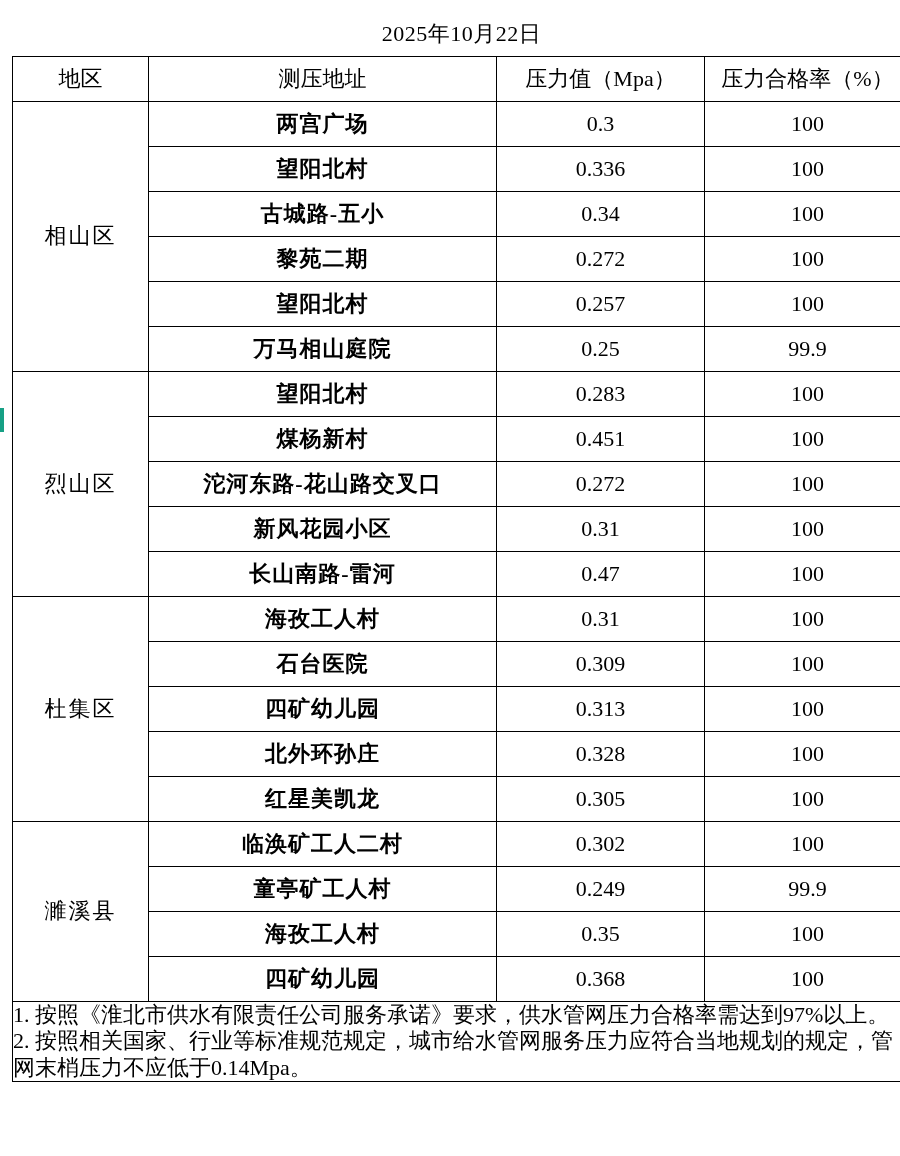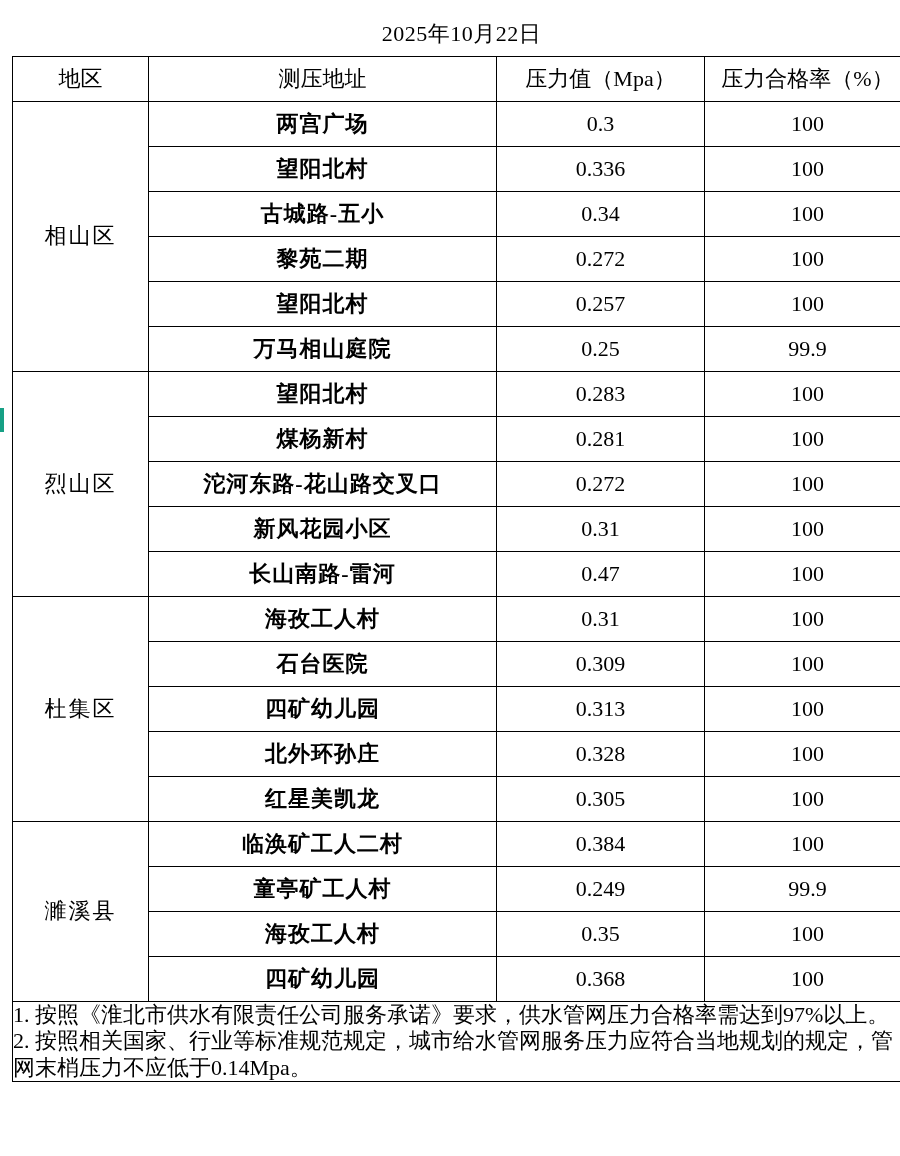--- a/index.html
+++ b/index.html
@@ -143,21 +143,21 @@
           <td class="num-cell">99.9</td>
         </tr>
         <tr>
           <td class="region-cell" rowspan="5">烈山区</td>
           <td class="addr-cell">望阳北村</td>
           <td class="num-cell">0.283</td>
           <td class="num-cell">100</td>
         </tr>
         <tr>
           <td class="addr-cell">煤杨新村</td>
-          <td class="num-cell">0.281</td>
+          <td class="num-cell">0.451</td>
           <td class="num-cell">100</td>
         </tr>
         <tr>
           <td class="addr-cell">沱河东路-花山路交叉口</td>
           <td class="num-cell">0.272</td>
           <td class="num-cell">100</td>
         </tr>
         <tr>
           <td class="addr-cell">新风花园小区</td>
           <td class="num-cell">0.31</td>
@@ -190,21 +190,21 @@
           <td class="num-cell">100</td>
         </tr>
         <tr>
           <td class="addr-cell">红星美凯龙</td>
           <td class="num-cell">0.305</td>
           <td class="num-cell">100</td>
         </tr>
         <tr>
           <td class="region-cell" rowspan="4">濉溪县</td>
           <td class="addr-cell">临涣矿工人二村</td>
-          <td class="num-cell">0.384</td>
+          <td class="num-cell">0.302</td>
           <td class="num-cell">100</td>
         </tr>
         <tr>
           <td class="addr-cell">童亭矿工人村</td>
           <td class="num-cell">0.249</td>
           <td class="num-cell">99.9</td>
         </tr>
         <tr>
           <td class="addr-cell">海孜工人村</td>
           <td class="num-cell">0.35</td>

